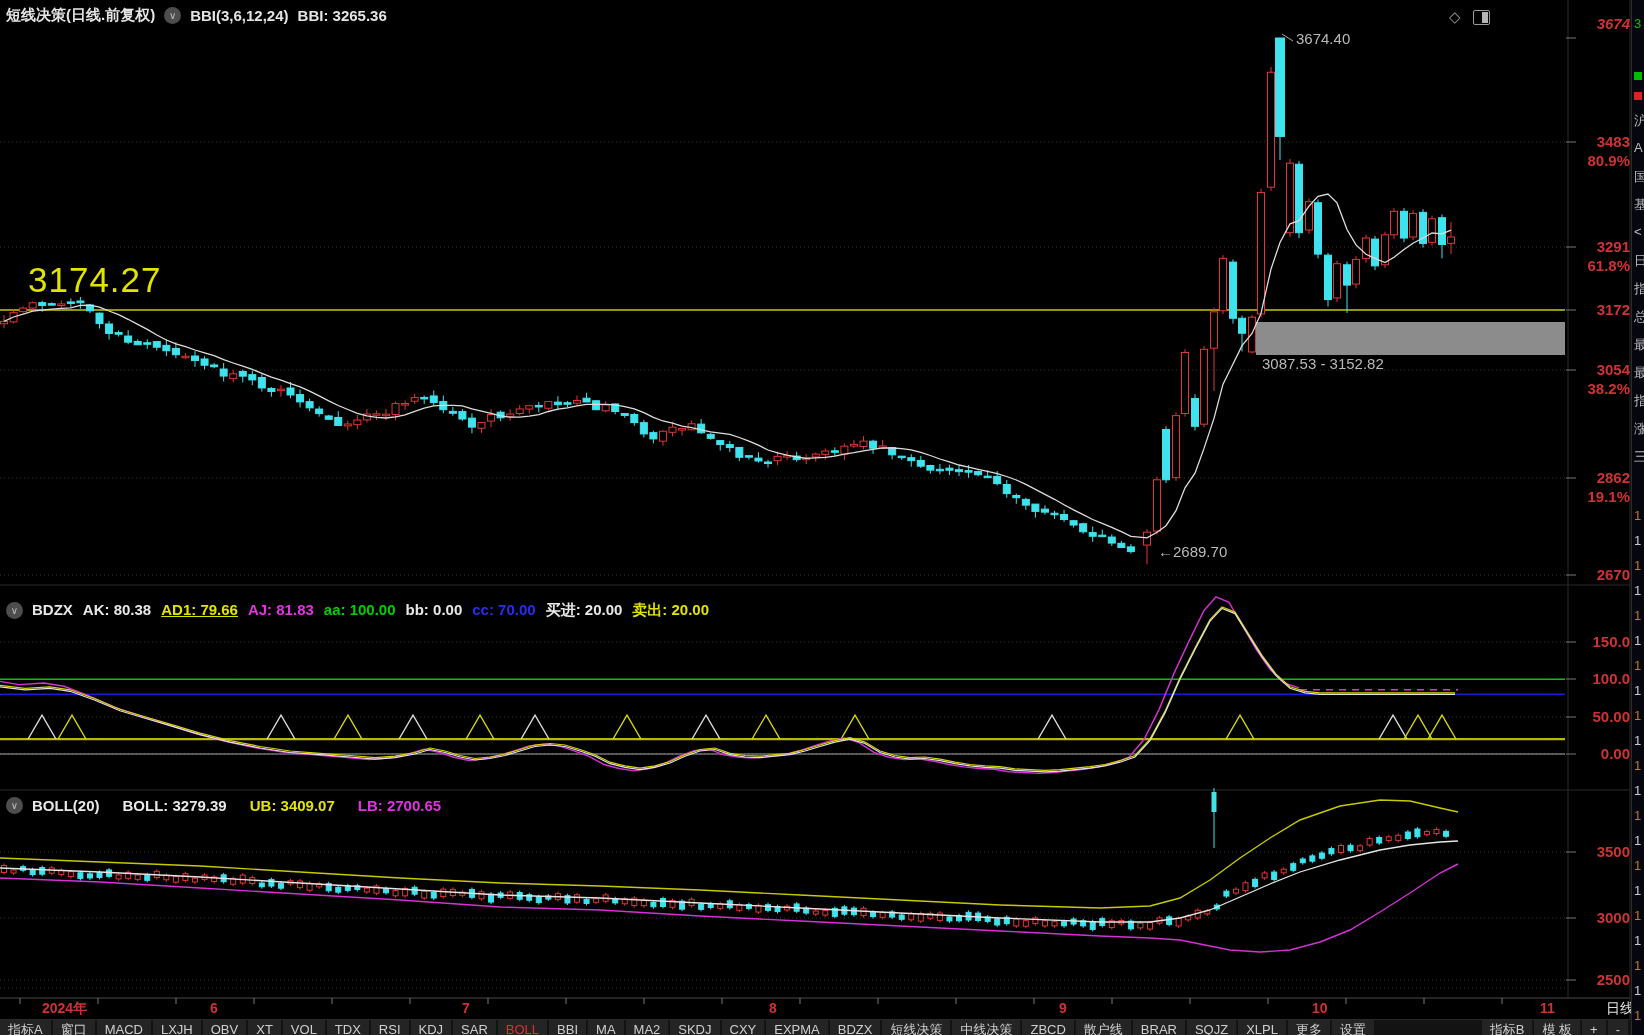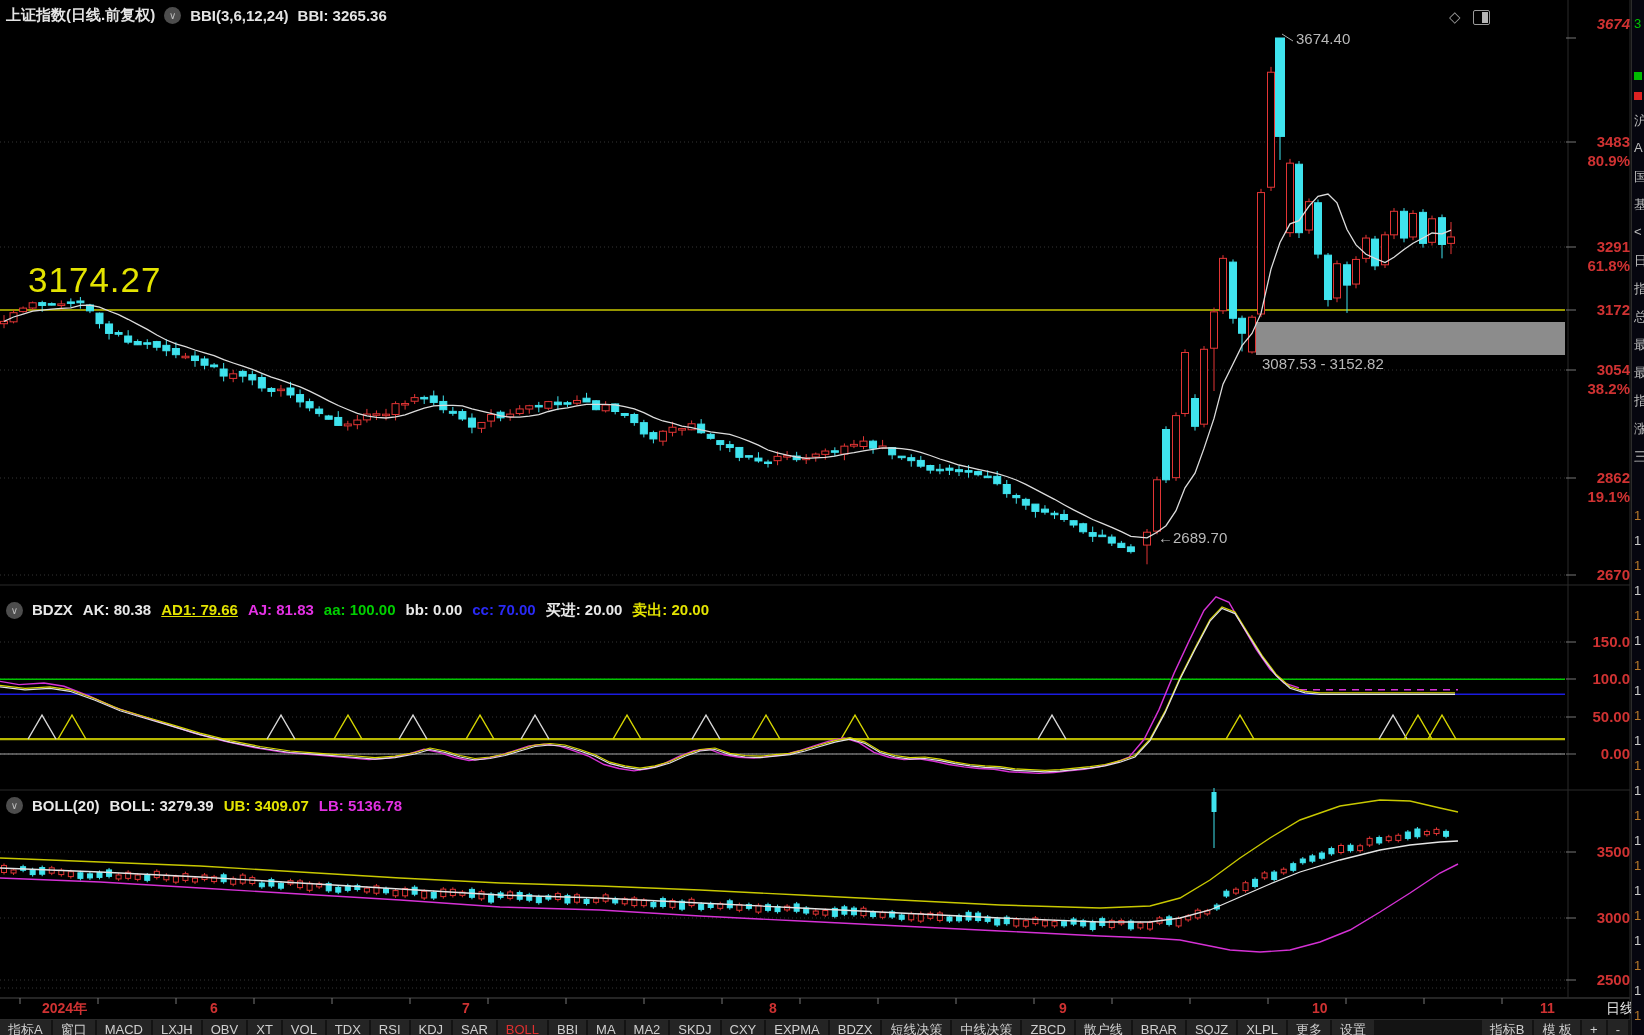--- a/index.html
+++ b/index.html
@@ -718,35 +718,35 @@
     <line x1="1436.4999999999961" y1="827.3813588703288" x2="1436.4999999999961" y2="835.5422397970924" stroke="#e23535" stroke-width="1"></line>
     <rect x="1433.9999999999961" y="829.3813588703288" width="5" height="4.160880926763639" fill="#000" stroke="#e23535" stroke-width="1"></rect>
     <line x1="1446.049999999996" y1="829.4119318922648" x2="1446.049999999996" y2="838.2774969368373" stroke="#3fe3ee" stroke-width="1"></line>
     <rect x="1443.549999999996" y="831.4119318922648" width="5" height="4.865565044572577" fill="#3fe3ee" stroke="#3fe3ee" stroke-width="1"></rect>
     <line x1="1214" y1="788" x2="1214" y2="848" stroke="#3fe3ee" stroke-width="1"></line>
     <rect x="1211.5" y="792" width="5" height="20" fill="#3fe3ee"></rect>
     <polyline points="0,868 100,872 200,877 300,883 400,889 500,895 600,898 700,903 800,908 900,913 1000,918 1100,922 1150,922 1180,918 1210,910 1240,897 1270,884 1300,872 1340,860 1380,850 1410,845 1440,842 1458,841" fill="none" stroke="#e4e4e4" stroke-width="1.3"></polyline>
   </svg>
 
 <div class="abs hdr" style="left:6px;top:6px">
-  <span>上证指数(日线.前复权)</span>
+  <span>短线决策(日线.前复权)</span>
   <span class="chev">∨</span>
   <span>BBI(3,6,12,24)</span>
   <span>BBI: 3265.36</span>
 </div>
 
 <div class="abs" style="left:1449px;top:8px;display:flex;gap:12px;align-items:center">
   <span class="win-ico">◇</span>
   <span id="pane-ico"></span>
 </div>
 
 <div id="price-line-label" class="abs ann" style="left:28px;top:260px">3174.27</div>
 <div class="ann" style="left:1296px;top:30px">3674.40</div>
 <div class="ann" style="left:1262px;top:355px">3087.53 - 3152.82</div>
-<div class="ann" style="left:1158px;top:529px">←2689.70</div>
+<div class="ann" style="left:1158px;top:543px">←2689.70</div>
 
 <div id="main-yaxis">
     <div class="ylabel" style="top: 15px; font-style: italic;">3674</div>
     <div class="ylabel" style="top: 133px;">3483</div>
     <div class="ylabel" style="top: 152px;">80.9%</div>
     <div class="ylabel" style="top: 238px;">3291</div>
     <div class="ylabel" style="top: 257px;">61.8%</div>
     <div class="ylabel" style="top: 301px;">3172</div>
     <div class="ylabel" style="top: 361px;">3054</div>
     <div class="ylabel" style="top: 380px;">38.2%</div>
@@ -775,25 +775,25 @@
       <span style="color: rgb(227, 49, 227);">AJ: 81.83</span>
       <span style="color: rgb(0, 207, 0);">aa: 100.00</span>
       <span style="color: rgb(232, 232, 232);">bb: 0.00</span>
       <span style="color: rgb(42, 42, 245);">cc: 70.00</span>
       <span style="color: rgb(232, 232, 232);">买进: 20.00</span>
       <span style="color: rgb(227, 227, 0);">卖出: 20.00</span>
     </span>
 </div>
 <div class="abs hdr" style="left:6px;top:797px">
   <span class="chev">∨</span>
-  <span id="boll-fields" style="display:flex;gap:10px">
+  <span id="boll-fields" style="display:flex;gap:23px">
       <span style="color: rgb(232, 232, 232);">BOLL(20)</span>
       <span style="color: rgb(232, 232, 232);">BOLL: 3279.39</span>
       <span style="color: rgb(227, 227, 0);">UB: 3409.07</span>
-      <span style="color: rgb(227, 49, 227);">LB: 5136.78</span>
+      <span style="color: rgb(227, 49, 227);">LB: 2700.65</span>
     </span>
 </div>
 
 <div id="xaxis-labels">
     <div class="xlab" style="left: 8px; top: 1000px;">2024年</div>
     <div class="xlab" style="left: 176px; top: 1000px;">6</div>
     <div class="xlab" style="left: 428px; top: 1000px;">7</div>
     <div class="xlab" style="left: 735px; top: 1000px;">8</div>
     <div class="xlab" style="left: 1025px; top: 1000px;">9</div>
     <div class="xlab" style="left: 1278px; top: 1000px;">10</div>

